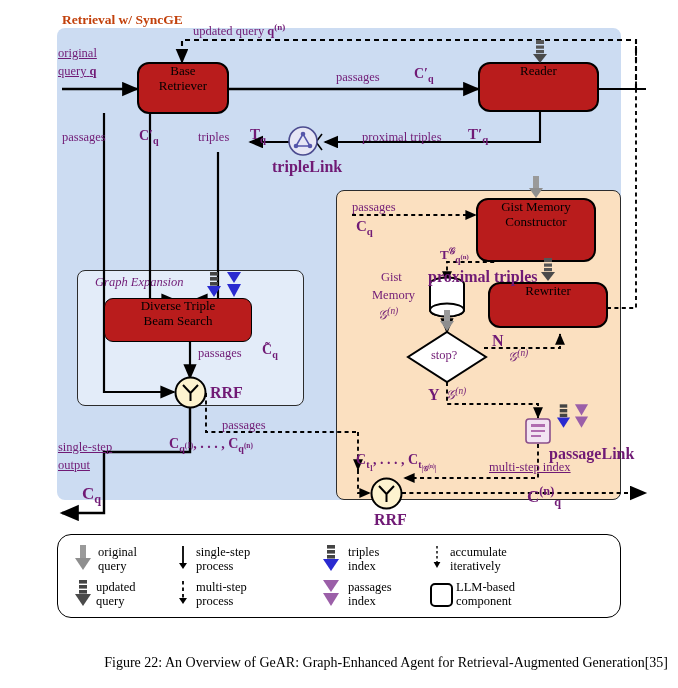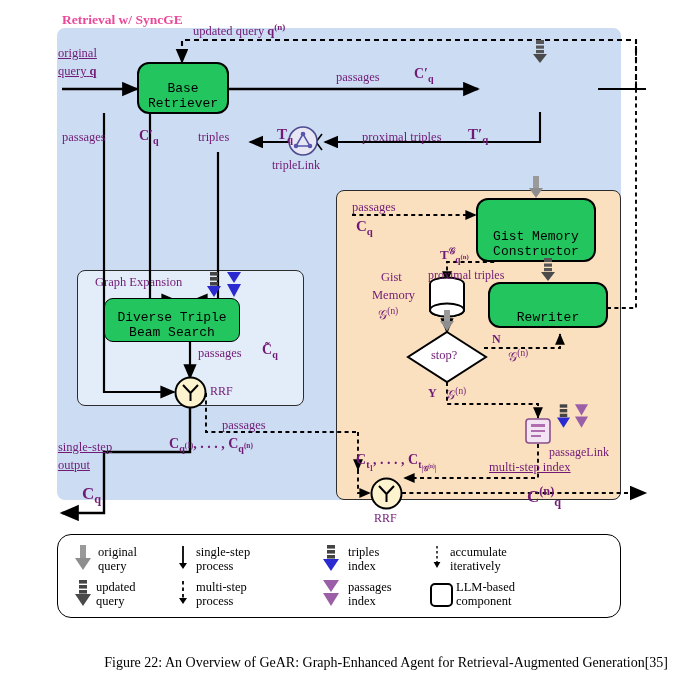--- a/index.html
+++ b/index.html
@@ -32,49 +32,48 @@
     border-radius: 8px;
   }
   .panel-orange {
     background: #fbe0c0;
     border: 1.5px solid #2c2c2c;
     border-radius: 8px;
   }
   .panel-title {
     font-weight: bold;
     font-size: 13.5px;
-    color: #ec4899;
+    color: #c2410c;
     white-space: nowrap;
   }
   
   .box {
-    background: #22c55e;
+    background: #b91c1c;
     border: 2.5px solid #000;
     border-radius: 12px;
     display: flex;
-    align-items: flex-end;
+    align-items: flex-start;
     justify-content: center;
     text-align: center;
     font-size: 13px;
     line-height: 1.15;
     color: #000;
     box-sizing: border-box;
-    font-family: Liberation Mono, monospace;
   }
   .box.thin {
     border-width: 1.6px;
     border-radius: 9px;
   }
   .label {
     font-size: 12.5px;
     color: #701a75;
     white-space: nowrap;
   }
-  .label.small { font-size: 12px; }
-  .label.italic { }
+  .label.small { font-size: 16px; font-weight: bold; }
+  .label.italic { font-style: italic; }
   .bold { font-weight: bold; }
   .mathbf { font-weight: bold; }
   .underline { text-decoration: underline; }
   sub { font-size: 0.72em; }
   sup { font-size: 0.72em; }
 
   
   .legend {
     position: absolute;
     left: 57px;
@@ -185,22 +184,25 @@
     <path d="M352,215 L352,432" fill="none" stroke="#000" stroke-width="0"></path>
 
     <line x1="310" y1="134" x2="322" y2="150" stroke="#000" stroke-width="1.6"></line>
     <line x1="322" y1="134" x2="310" y2="150" stroke="#000" stroke-width="1.6"></line>
   </svg>
 
   <div class="abs box" style="left:137px; top:62px; width:92px; height:52px;">
     <span>Base<br>Retriever</span>
   </div>
 
-
-  <div class="abs box thin" style="left:104px; top:298px; width:136px; height:44px;">
+  <div class="abs box" style="left:478px; top:62px; width:121px; height:50px;">
+    <span>Reader</span>
+  </div>
+
+  <div class="abs box thin" style="left:104px; top:298px; width:148px; height:44px;">
     <span>Diverse Triple<br>Beam Search</span>
   </div>
 
   <div class="abs box" style="left:476px; top:198px; width:120px; height:64px;">
     <span>Gist Memory<br>Constructor</span>
   </div>
 
   <div class="abs box" style="left:488px; top:282px; width:120px; height:46px;">
     <span>Rewriter</span>
   </div>
@@ -301,21 +303,21 @@
     <span>query</span> <span class="mathbf">q</span>
   </div>
 
   <div class="abs label" style="left:336px; top:70px;">passages</div>
   <div class="abs label mathbf" style="left:414px; top:66px; font-size:14px;">C′<sub>q</sub></div>
 
   <div class="abs label" style="left:62px; top:130px;">passages</div>
   <div class="abs label mathbf" style="left:139px; top:128px; font-size:14px;">C′<sub>q</sub></div>
 
   <div class="abs label" style="left:198px; top:130px;">triples</div>
-  <div class="abs label mathbf" style="left:250px; top:126px; font-size:15px;margin-left:27px;">T<sub>q</sub></div>
+  <div class="abs label mathbf" style="left:250px; top:126px; font-size:15px;">T<sub>q</sub></div>
 
   <div class="abs label" style="left:362px; top:130px;">proximal triples</div>
   <div class="abs label mathbf" style="left:468px; top:126px; font-size:15px;">T′<sub>q</sub></div>
 
   <div class="abs label" style="left:352px; top:200px;">passages</div>
   <div class="abs label mathbf" style="left:356px; top:218px; font-size:15px;">C<sub>q</sub></div>
 
   <div class="abs label mathbf" style="left:440px; top:246px; font-size:13px;">T<sup>𝒢</sup><sub>q<sup>(n)</sup></sub></div>
 
   <div class="abs label small" style="left:428px; top:268px;">proximal triples</div>

